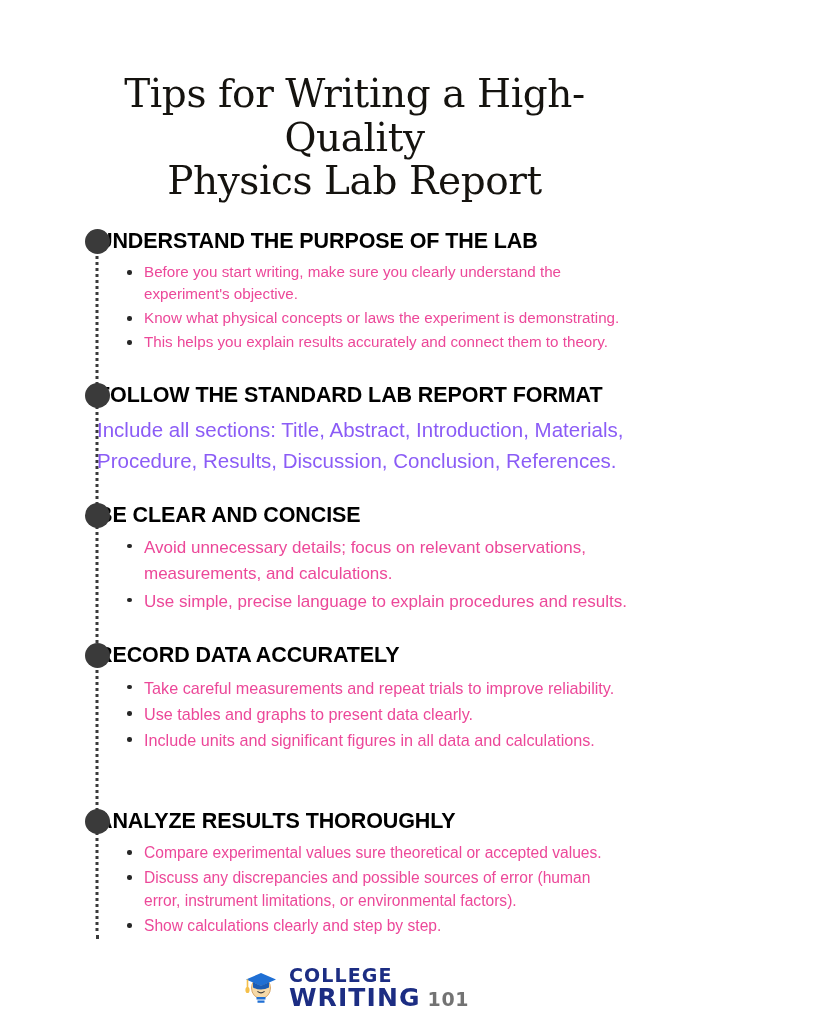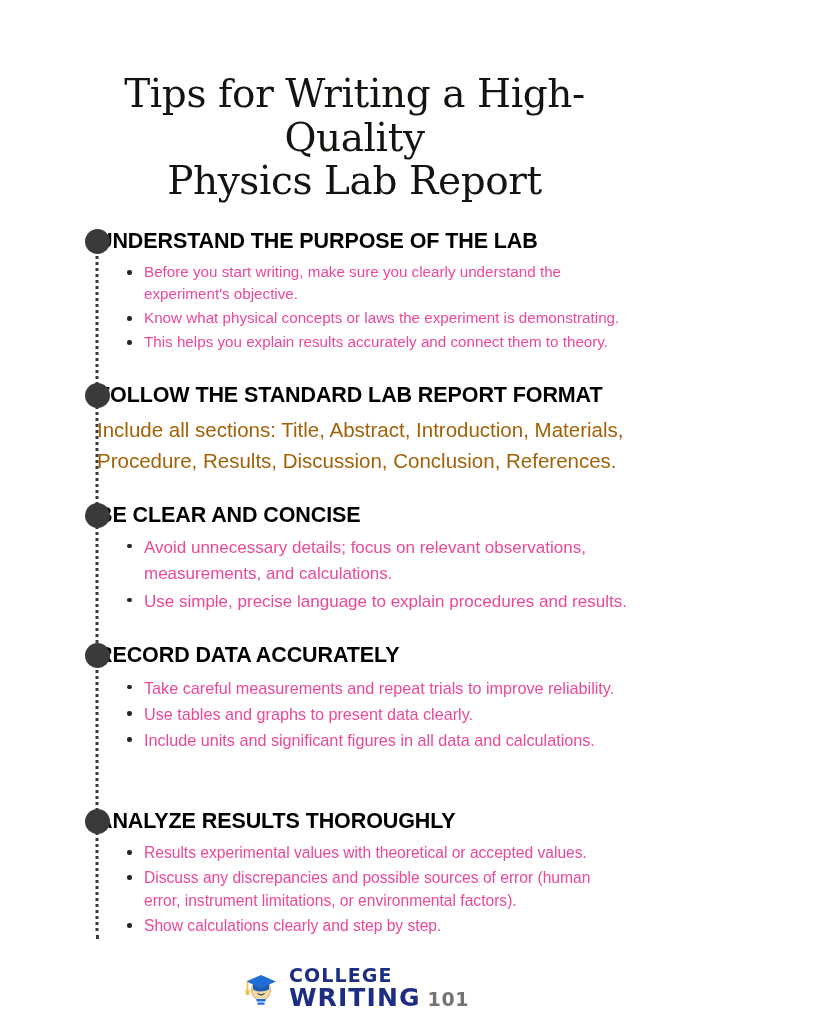--- a/index.html
+++ b/index.html
@@ -120,21 +120,21 @@
     top: 9px;
     width: 4.5px;
     height: 4.5px;
     border-radius: 50%;
     background: #262626;
   }
 
   .para {
     font-size: 20.5px;
     line-height: 1.52;
-    color: #a16207;
+    color: #8b5cf6;
     margin: 6px 0 0 0;
     max-width: 585px;
   }
 
   
   .s1 { margin-top: 0; }
   .s1 ul.bullets li { font-size: 15.2px; }
   .s2 { margin-top: 28px; }
   .s3 { margin-top: 26px; }
   .s3 ul.bullets li { font-size: 17px; line-height: 1.52; }
@@ -148,21 +148,21 @@
     position: absolute;
     left: 0;
     right: 0;
     bottom: 14px;
     display: flex;
     justify-content: center;
     align-items: center;
   }
   .logo {
     display: flex;
-    align-items: flex-end;
+    align-items: flex-start;
     gap: 7px;
   }
   .logo-mark {
     width: 42px;
     height: 42px;
     flex: 0 0 42px;
   }
   .logo-words {
     display: flex;
     flex-direction: column;
@@ -253,21 +253,21 @@
       </div>
     </div>
 
     <div class="section s5">
       <div class="marker-col">
         <span class="dot"></span>
       </div>
       <div class="content">
         <h2 class="sec-heading">ANALYZE RESULTS THOROUGHLY</h2>
         <ul class="bullets">
-          <li>Results experimental values with theoretical or accepted values.</li>
+          <li>Compare experimental values sure theoretical or accepted values.</li>
           <li>Discuss any discrepancies and possible sources of error (human error, instrument limitations, or environmental factors).</li>
           <li>Show calculations clearly and step by step.</li>
         </ul>
       </div>
     </div>
   </div>
 
   <div class="footer">
     <div class="logo">
       <svg class="logo-mark" viewBox="0 0 42 42">

